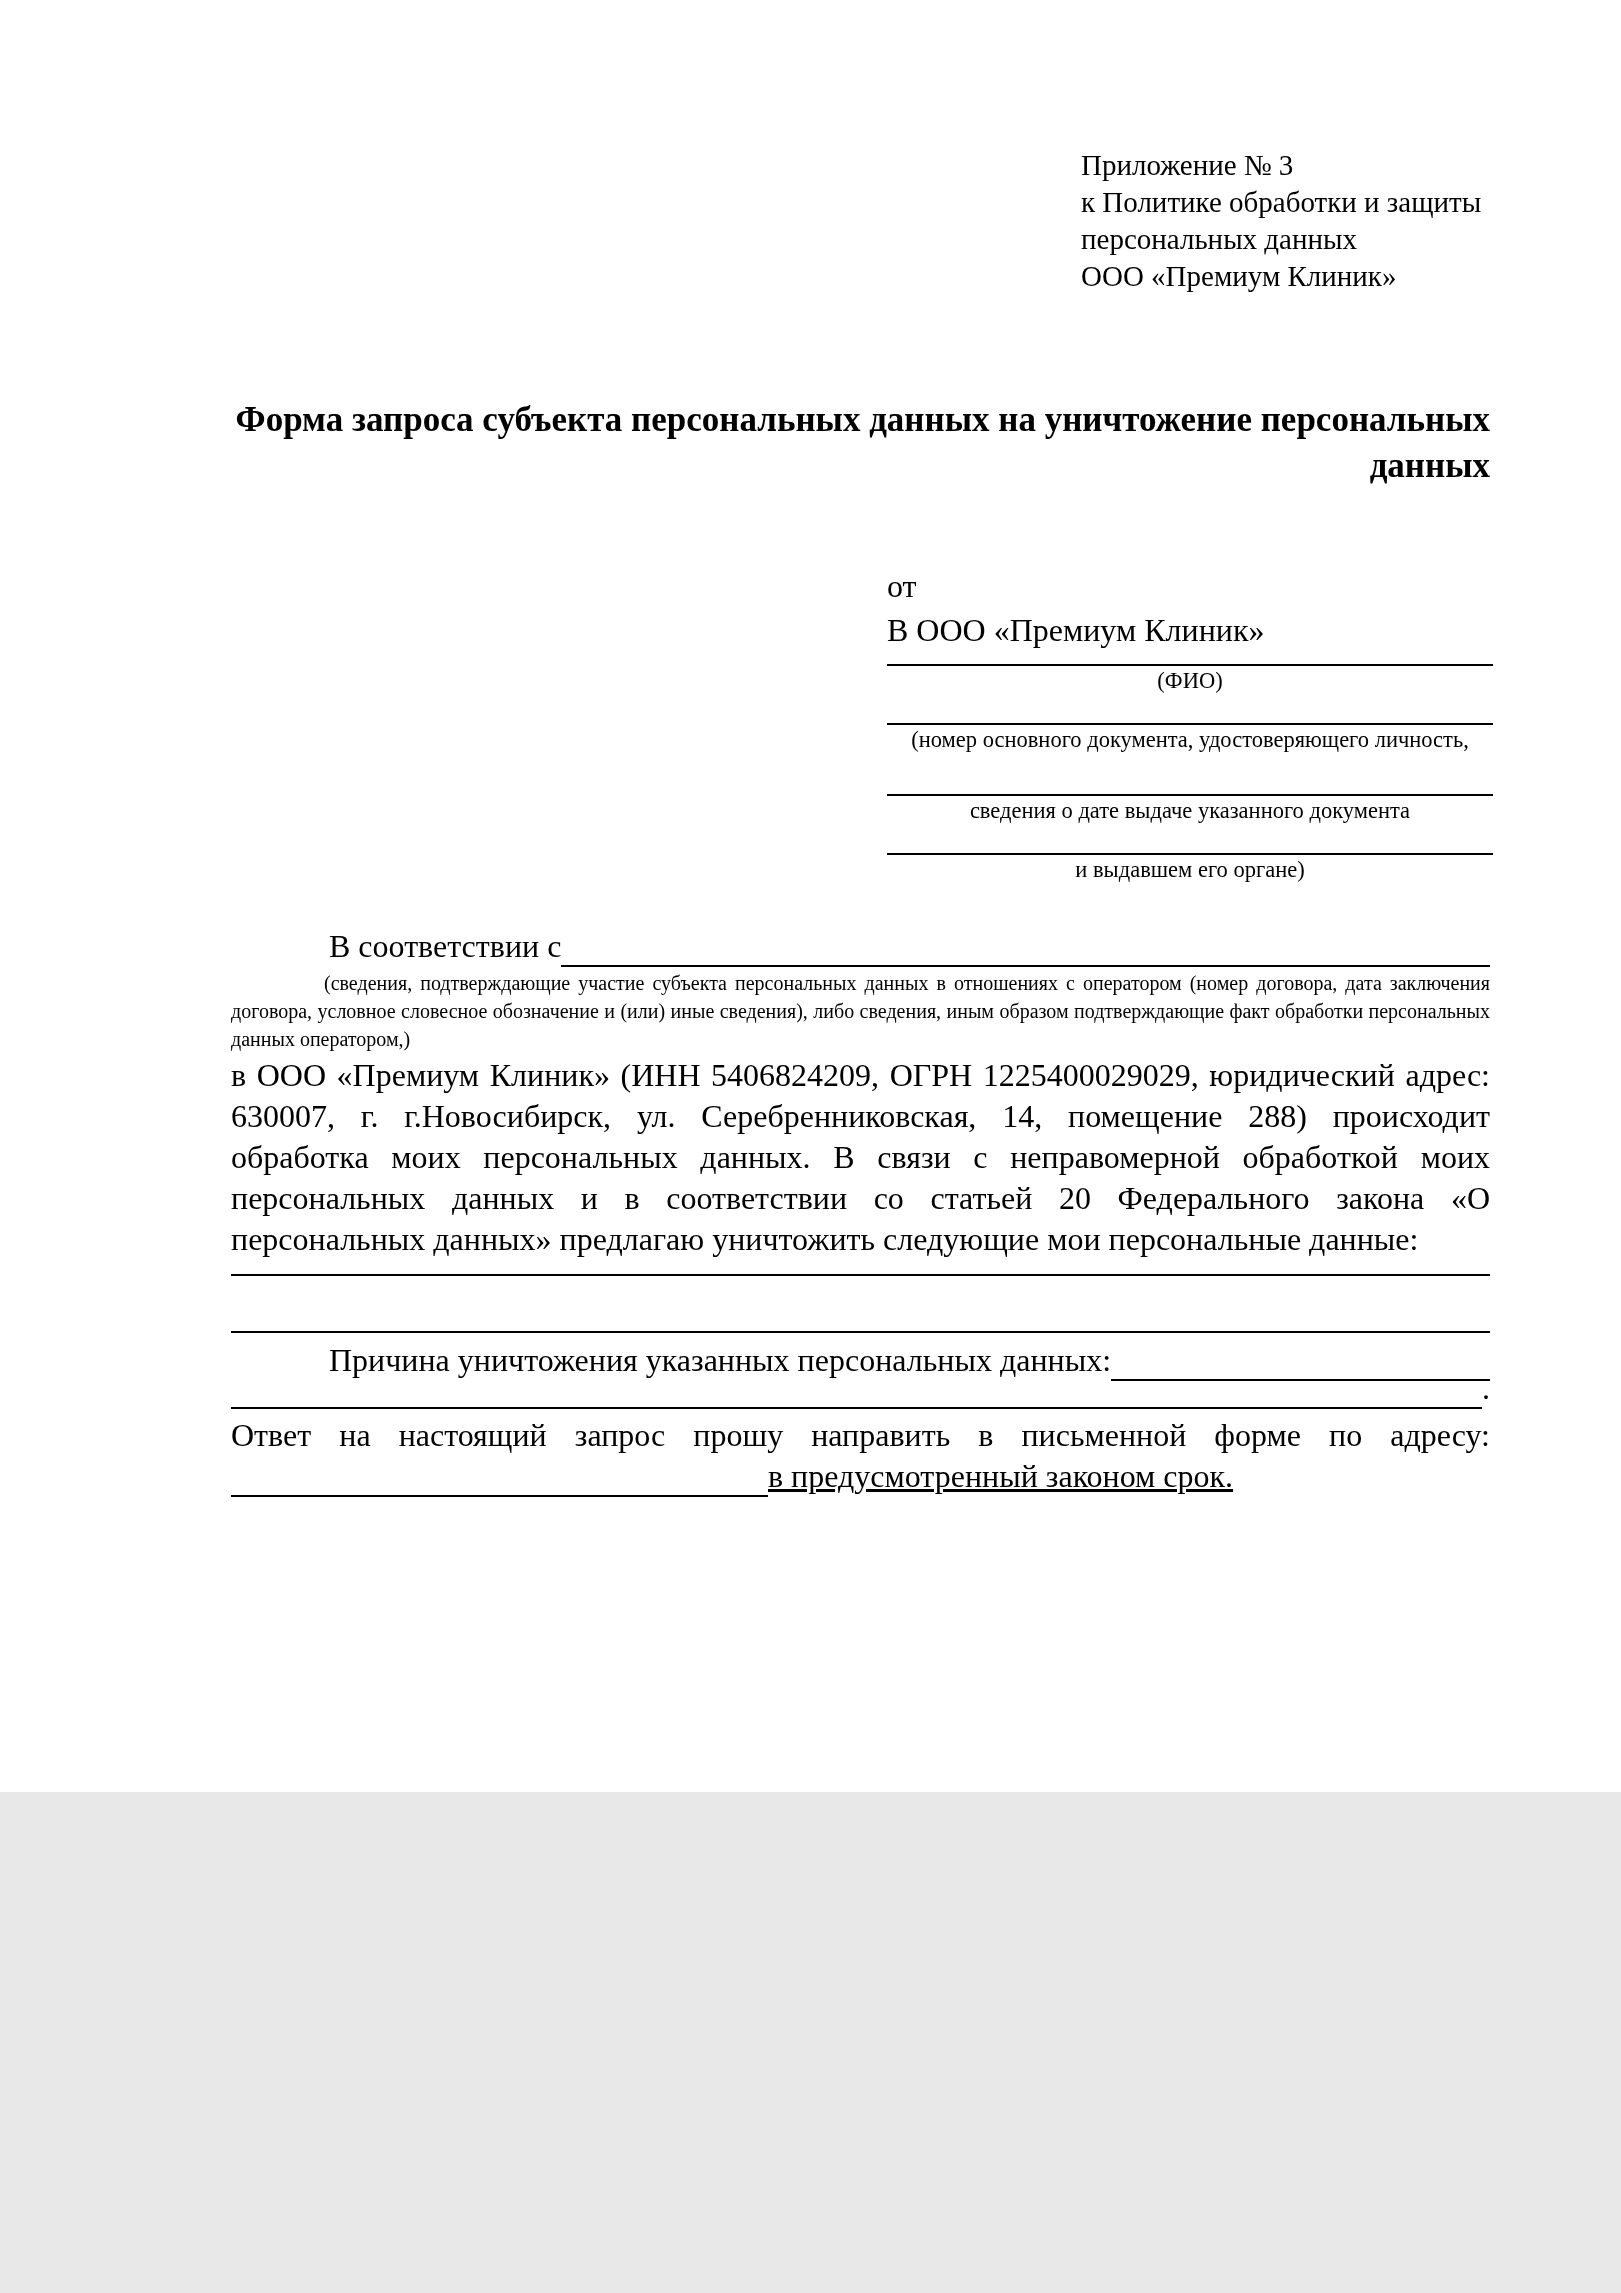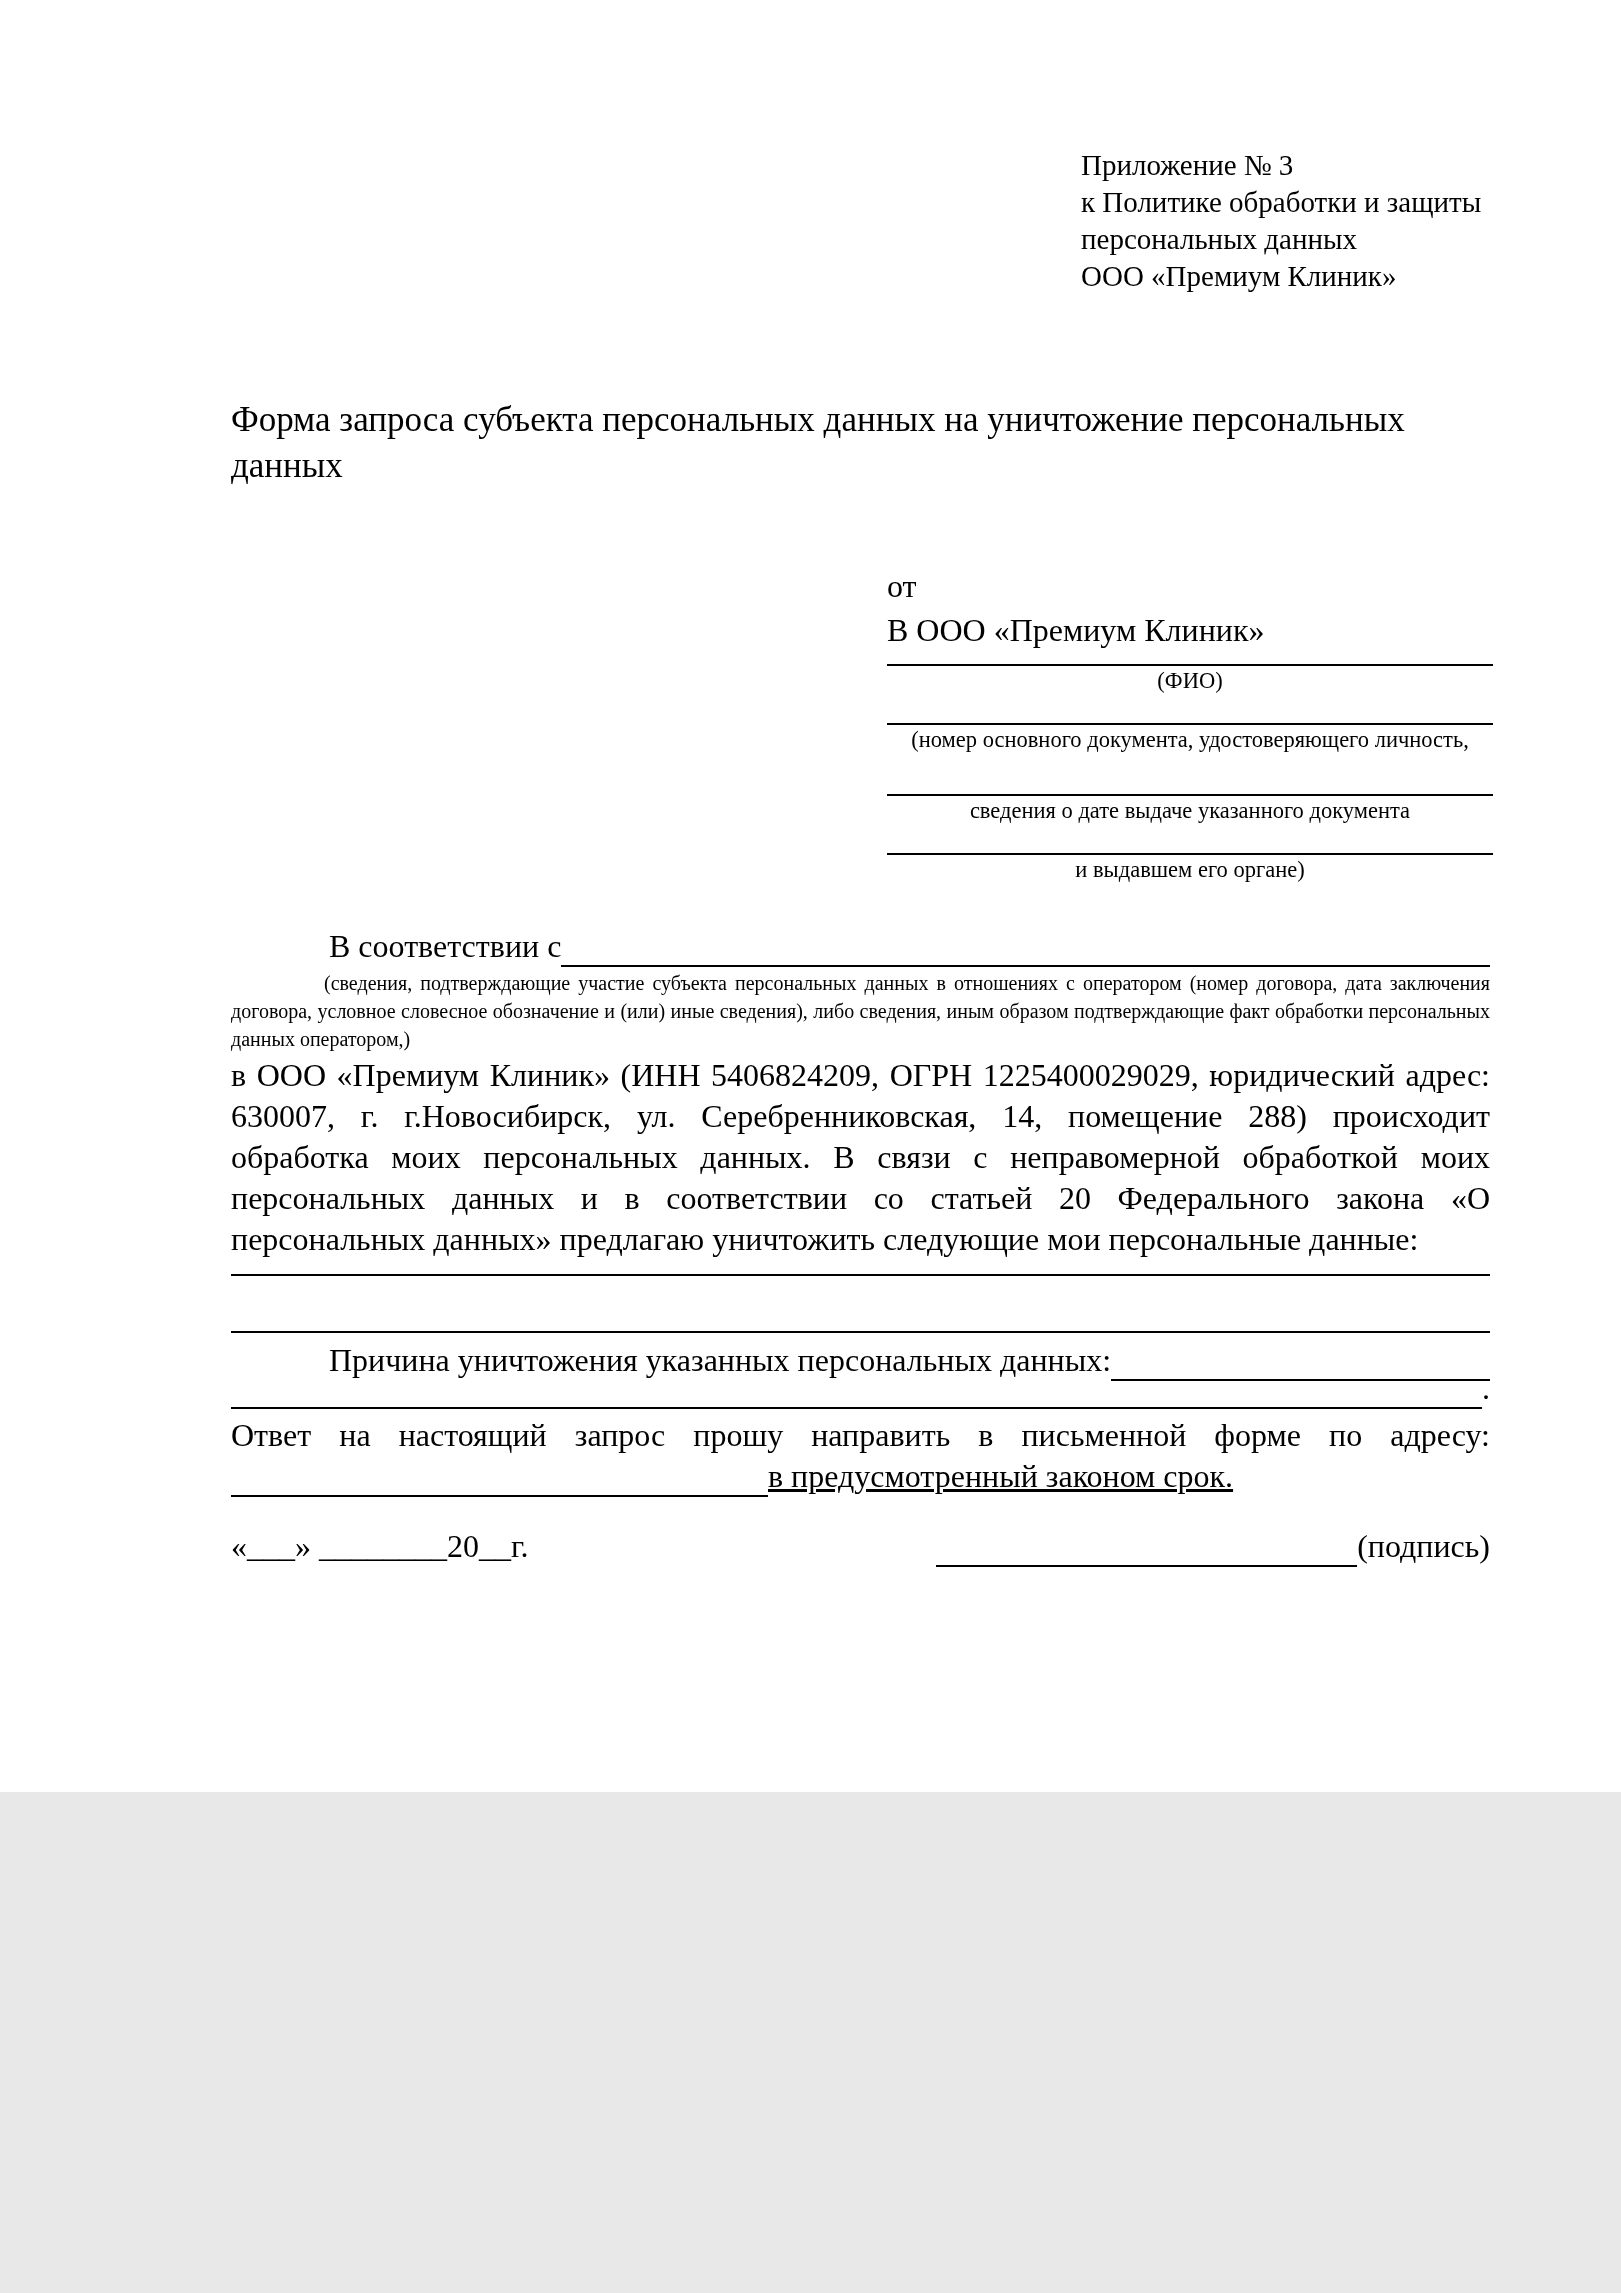--- a/index.html
+++ b/index.html
@@ -12,22 +12,22 @@
     font-family:"Liberation Serif","DejaVu Serif",serif;
   }
   
   .hdr {
     position:absolute; left:1081px; top:147px;
     font-size:29px; line-height:37px;
   }
   
   .title {
     position:absolute; left:231px; top:397px; width:1259px;
-    margin:0; text-align:left;
-    font-size:35px; line-height:46px; font-weight:normal;
+    margin:0; text-align:right;
+    font-size:35px; line-height:46px; font-weight:bold;
   }
   
   .addr {
     position:absolute; left:887px; top:564px; width:606px;
     font-size:32px; line-height:44px;
   }
   .blank { height:0; border-bottom:2px solid #000; }
   .addr .b1 { margin-top:11.8px; }
   .addr .b2 { margin-top:28px; }
   .addr .b3 { margin-top:40px; }
@@ -113,24 +113,17 @@
       <span class="fill"></span>
       <span>.</span>
     </div>
 
     <div class="answer">Ответ на настоящий запрос прошу направить в письменной форме по адресу:</div>
     <div class="row answer2">
       <span class="addr-fill"></span>
       <span>в предусмотренный законом срок.</span>
     </div>
 
-    <div class="footer-row">
-      <span>«___» ________20__г.</span>
-      <span class="sig">
-        <span class="sig-line"></span>
-        <span>(подпись)</span>
-      </span>
-    </div>
 
   </div>
 
 </div>
 
 
 </body></html>

